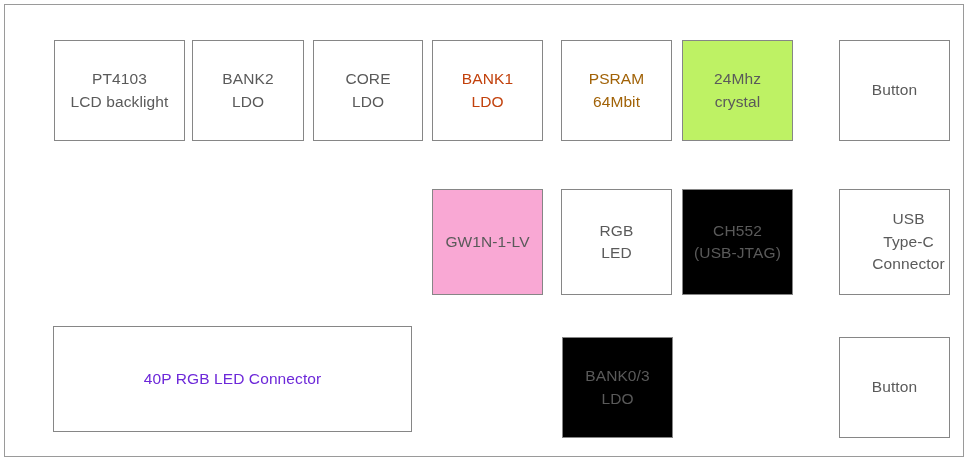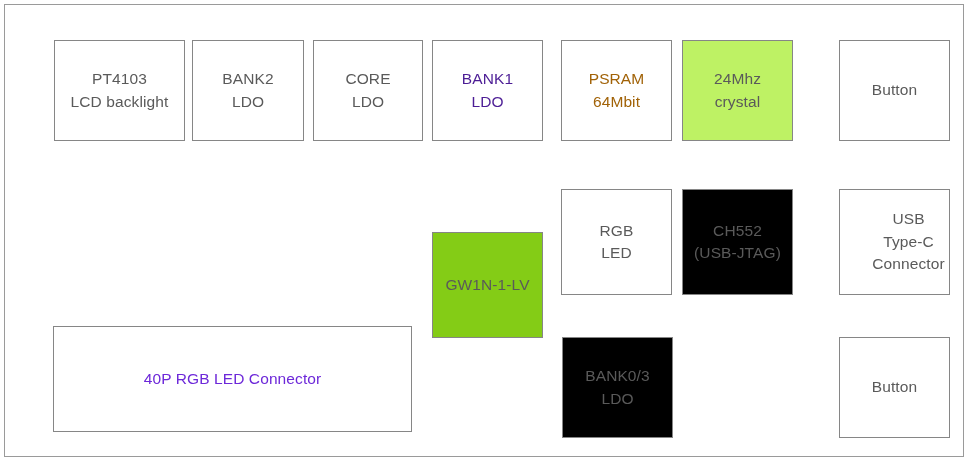--- a/index.html
+++ b/index.html
@@ -62,28 +62,28 @@
 
 <div id="canvas">
   <div class="board-outline" style="left: 4px; top: 4px; width: 960px; height: 453px; border-color: rgb(154, 154, 154);"></div>
   <div id="blocks-layer">
       <div class="block" style="left: 54px; top: 40px; width: 131px; height: 101px; border-color: rgb(134, 134, 134); background: rgb(255, 255, 255); color: rgb(90, 90, 90);"><span class="label">PT4103
 LCD backlight</span></div>
       <div class="block" style="left: 192px; top: 40px; width: 112px; height: 101px; border-color: rgb(134, 134, 134); background: rgb(255, 255, 255); color: rgb(90, 90, 90);"><span class="label">BANK2
 LDO</span></div>
       <div class="block" style="left: 313px; top: 40px; width: 110px; height: 101px; border-color: rgb(134, 134, 134); background: rgb(255, 255, 255); color: rgb(90, 90, 90);"><span class="label">CORE
 LDO</span></div>
-      <div class="block" style="left: 432px; top: 40px; width: 111px; height: 101px; border-color: rgb(134, 134, 134); background: rgb(255, 255, 255); color: #4c1d95;"><span class="label">BANK1
+      <div class="block" style="left: 432px; top: 40px; width: 111px; height: 101px; border-color: rgb(134, 134, 134); background: rgb(255, 255, 255); color: #c2410c;"><span class="label">BANK1
 LDO</span></div>
       <div class="block" style="left: 561px; top: 40px; width: 111px; height: 101px; border-color: rgb(134, 134, 134); background: rgb(255, 255, 255); color: #a16207;"><span class="label">PSRAM
 64Mbit</span></div>
       <div class="block" style="left: 682px; top: 40px; width: 111px; height: 101px; border-color: rgb(134, 134, 134); background: #bef264; color: rgb(90, 90, 90);"><span class="label">24Mhz
 crystal</span></div>
       <div class="block" style="left: 839px; top: 40px; width: 111px; height: 101px; border-color: rgb(134, 134, 134); background: rgb(255, 255, 255); color: rgb(90, 90, 90);"><span class="label">Button</span></div>
-      <div class="block" style="left: 432px; top: 189px; width: 111px; height: 106px; border-color: rgb(134, 134, 134); background: #84cc16; color: rgb(90, 90, 90); margin-top: 43px;"><span class="label">GW1N-1-LV</span></div>
+      <div class="block" style="left: 432px; top: 189px; width: 111px; height: 106px; border-color: rgb(134, 134, 134); background: #f9a8d4; color: rgb(90, 90, 90);"><span class="label">GW1N-1-LV</span></div>
       <div class="block" style="left: 561px; top: 189px; width: 111px; height: 106px; border-color: rgb(134, 134, 134); background: rgb(255, 255, 255); color: rgb(90, 90, 90);"><span class="label">RGB
 LED</span></div>
       <div class="block" style="left: 682px; top: 189px; width: 111px; height: 106px; border-color: rgb(134, 134, 134); background: #000000; color: rgb(90, 90, 90);"><span class="label">CH552
 (USB-JTAG)</span></div>
       <div class="block" style="left: 839px; top: 189px; width: 111px; height: 106px; border-color: rgb(134, 134, 134); background: rgb(255, 255, 255); color: rgb(90, 90, 90); padding-left: 32px;"><span class="label">USB Type-C
 Connector</span></div>
       <div class="block" style="left: 53px; top: 326px; width: 359px; height: 106px; border-color: rgb(134, 134, 134); background: rgb(255, 255, 255); color: #6d28d9;"><span class="label">40P RGB LED Connector</span></div>
       <div class="block" style="left: 562px; top: 337px; width: 111px; height: 101px; border-color: rgb(134, 134, 134); background: #000000; color: rgb(90, 90, 90);"><span class="label">BANK0/3
 LDO</span></div>
       <div class="block" style="left: 839px; top: 337px; width: 111px; height: 101px; border-color: rgb(134, 134, 134); background: rgb(255, 255, 255); color: rgb(90, 90, 90);"><span class="label">Button</span></div>

